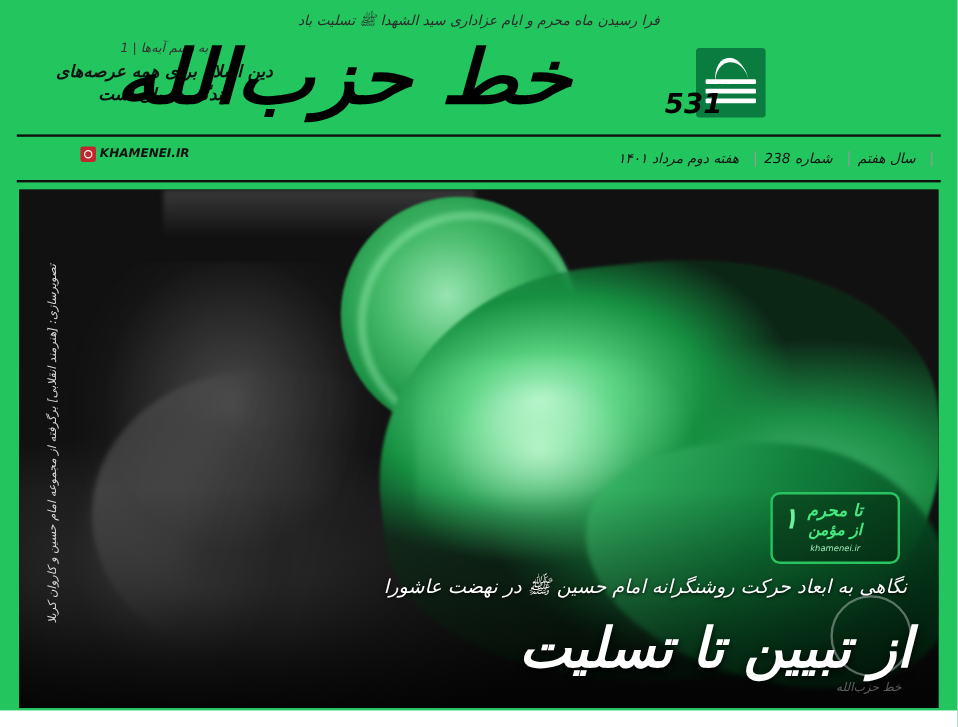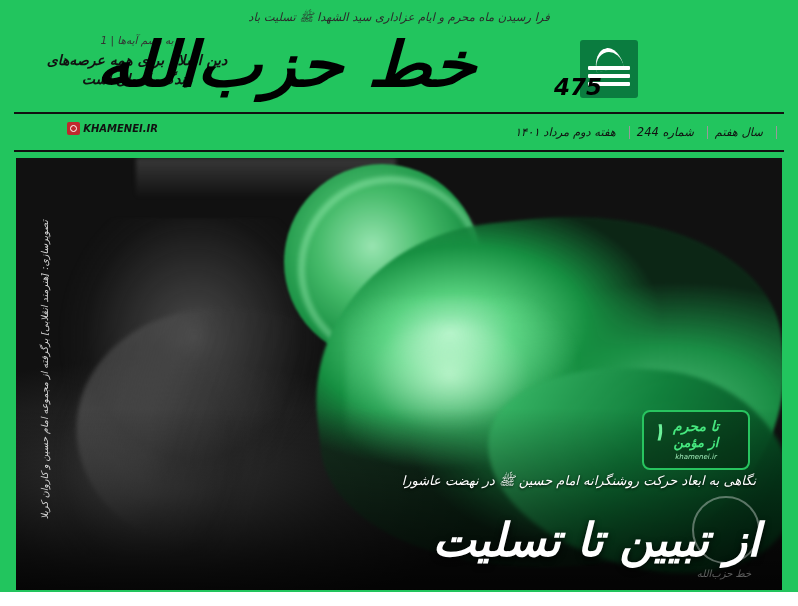--- a/index.html
+++ b/index.html
@@ -329,24 +329,24 @@
     direction: rtl;
     transform: rotate(-90deg);
     transform-origin: left top;
     white-space: nowrap;
   }
 
   
   .kicker {
     position: absolute;
     right: 26px;
-    bottom: 98px;
+    bottom: 88px;
     direction: rtl;
     color: #ffffff;
-    font-size: 13px;
+    font-size: 16px;
     text-shadow: 0 1px 3px rgba(0,0,0,0.9);
     white-space: nowrap;
   }
   .headline {
     position: absolute;
     right: 22px;
     bottom: 22px;
     direction: rtl;
     color: #ffffff;
     font-size: 46px;
@@ -457,35 +457,35 @@
 
     <div class="emblem">
       <div class="emblem-swoosh"></div>
       <div class="emblem-lines">
         <i></i>
           <i></i>
           <i></i>
       </div>
     </div>
 
-    <div class="issue-number">475</div>
+    <div class="issue-number">531</div>
 
     <div class="logo-title">
       <div class="logo-script">خط حزب‌الله</div>
     </div>
   </div>
 
   <div class="rule-top"></div>
   <div class="rule-bottom"></div>
 
   <div class="infobar">
     <span class="sep"></span>
     <span class="txt">سال هفتم</span>
     <span class="sep"></span>
-    <span class="txt">شماره 244</span>
+    <span class="txt">شماره 238</span>
     <span class="sep"></span>
     <span class="txt">هفته دوم مرداد ۱۴۰۱</span>
 
     <div class="khamenei">
       <span class="kdot"></span>
       <span>KHAMENEI.IR</span>
     </div>
   </div>
 
   <div class="cover">

